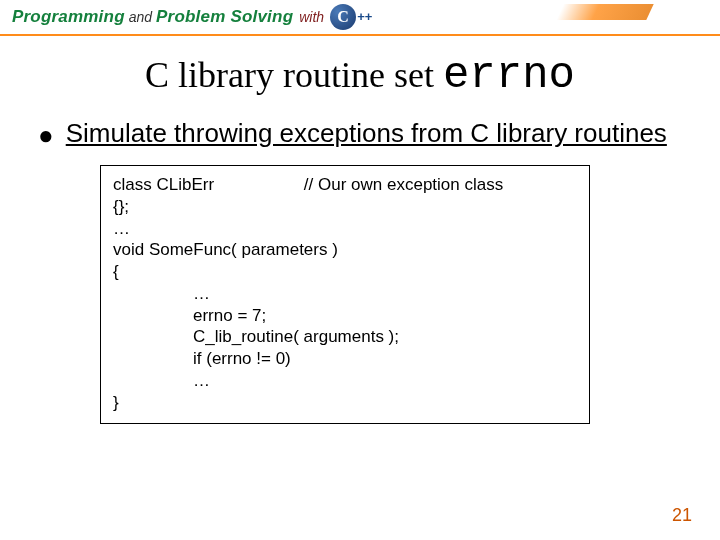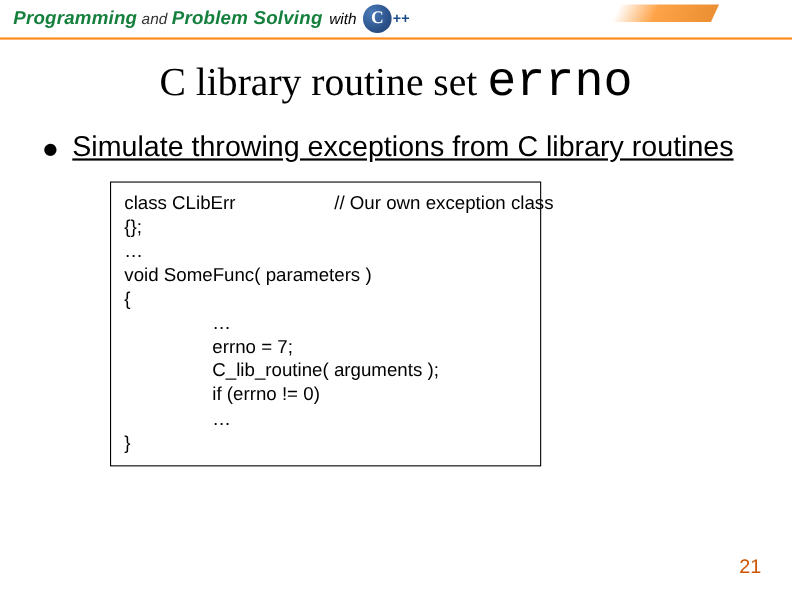--- a/index.html
+++ b/index.html
@@ -32,21 +32,21 @@
     font-style: italic;
     font-weight: normal;
     font-size: 14px;
     color: #333;
     margin: 0 4px;
   }
   .header-with {
     font-style: italic;
     font-weight: normal;
     font-size: 14px;
-    color: #000000;
+    color: #7f1d1d;
     margin-left: 6px;
     margin-right: 4px;
   }
   .cpp-logo {
     display: inline-flex;
     align-items: center;
     margin-left: 2px;
   }
   .cpp-c {
     width: 26px;
@@ -110,21 +110,21 @@
     margin-top: 2px;
   }
   .bullet-text {
     flex: 1;
     font-family: Arial, sans-serif;
     text-decoration: underline;
   }
   .code-box {
     border: 1.5px solid #000;
     margin: 14px 0 0 100px;
-    width: 392px;
+    width: 490px;
     padding: 8px 12px 10px 12px;
     font-family: Arial, sans-serif;
     font-size: 17px;
     line-height: 1.28;
   }
   .code-box .line { white-space: pre; }
   .code-box .ind1 { padding-left: 80px; }
   .code-box .ind2 { padding-left: 140px; }
   .page-num {
     position: absolute;

